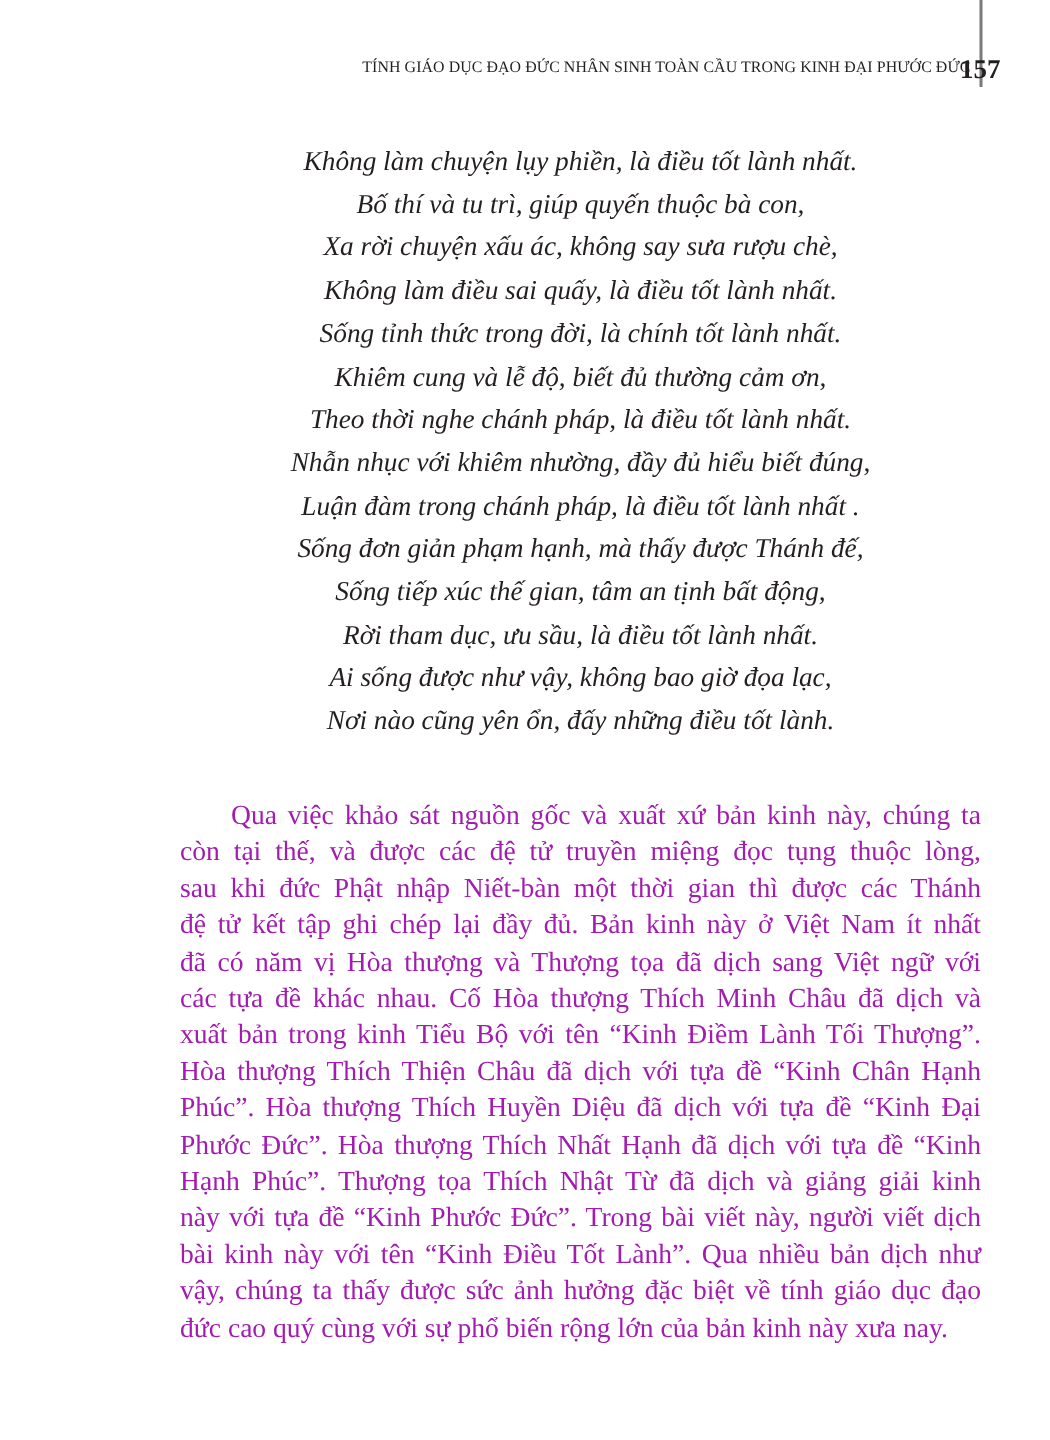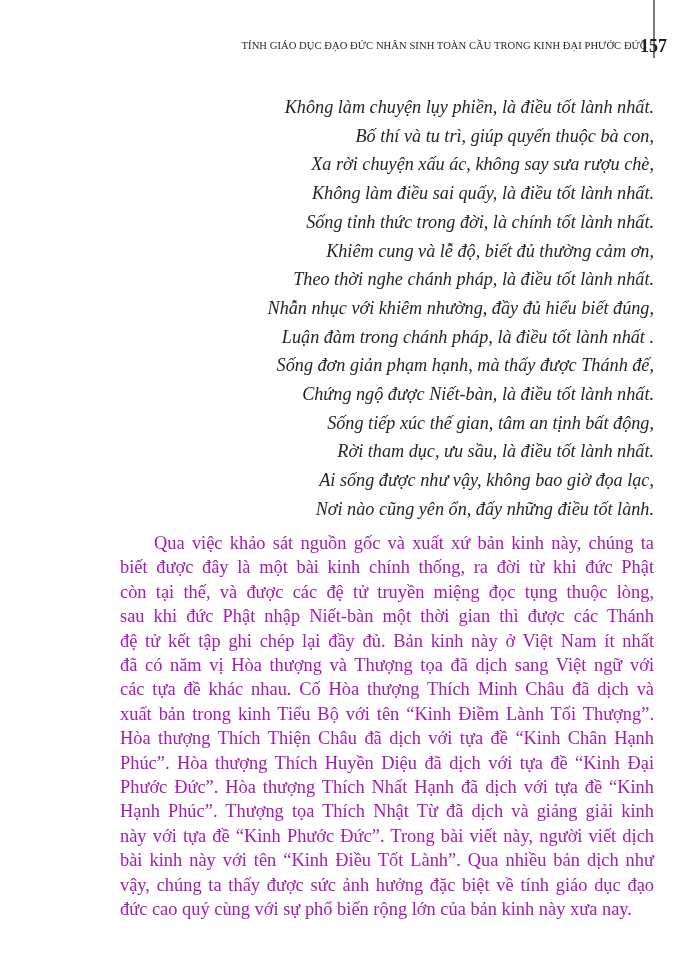--- a/index.html
+++ b/index.html
@@ -48,21 +48,21 @@
       top: 36px;
       font-size: 18px;
       font-weight: bold;
       color: #231f20;
     }
     .poem {
       position: absolute;
       left: 88px;
       top: 93px;
       width: 534px;
-      text-align: right;
+      text-align: center;
       font-style: italic;
       font-size: 18.2px;
       line-height: 28.7px;
       color: #231f20;
     }
     .poem-line {
       display: block;
       white-space: nowrap;
     }
     .prose {
@@ -101,30 +101,28 @@
     <span class="poem-line">Không làm chuyện lụy phiền, là điều tốt lành nhất.</span>
     <span class="poem-line">Bố thí và tu trì, giúp quyến thuộc bà con,</span>
     <span class="poem-line">Xa rời chuyện xấu ác, không say sưa rượu chè,</span>
     <span class="poem-line">Không làm điều sai quấy, là điều tốt lành nhất.</span>
     <span class="poem-line">Sống tỉnh thức trong đời, là chính tốt lành nhất.</span>
     <span class="poem-line">Khiêm cung và lễ độ, biết đủ thường cảm ơn,</span>
     <span class="poem-line">Theo thời nghe chánh pháp, là điều tốt lành nhất.</span>
     <span class="poem-line">Nhẫn nhục với khiêm nhường, đầy đủ hiểu biết đúng,</span>
     <span class="poem-line">Luận đàm trong chánh pháp, là điều tốt lành nhất .</span>
     <span class="poem-line">Sống đơn giản phạm hạnh, mà thấy được Thánh đế,</span>
-    <span class="poem-line">Chứng ngộ được Niết-bàn, là điều tốt lành nhất.</span>
     <span class="poem-line">Sống tiếp xúc thế gian, tâm an tịnh bất động,</span>
     <span class="poem-line">Rời tham dục, ưu sầu, là điều tốt lành nhất.</span>
     <span class="poem-line">Ai sống được như vậy, không bao giờ đọa lạc,</span>
     <span class="poem-line">Nơi nào cũng yên ổn, đấy những điều tốt lành.</span>
   </div>
 
   <div class="prose" id="prose">
       <span class="prose-line indent"><span>Qua việc khảo sát nguồn gốc và xuất xứ bản kinh này, chúng ta</span></span>
-      <span class="prose-line"><span>biết được đây là một bài kinh chính thống, ra đời từ khi đức Phật</span></span>
       <span class="prose-line"><span>còn tại thế, và được các đệ tử truyền miệng đọc tụng thuộc lòng,</span></span>
       <span class="prose-line"><span>sau khi đức Phật nhập Niết-bàn một thời gian thì được các Thánh</span></span>
       <span class="prose-line"><span>đệ tử kết tập ghi chép lại đầy đủ. Bản kinh này ở Việt Nam ít nhất</span></span>
       <span class="prose-line"><span>đã có năm vị Hòa thượng và Thượng tọa đã dịch sang Việt ngữ với</span></span>
       <span class="prose-line"><span>các tựa đề khác nhau. Cố Hòa thượng Thích Minh Châu đã dịch và</span></span>
       <span class="prose-line"><span>xuất bản trong kinh Tiểu Bộ với tên “</span><span class="it">Kinh Điềm</span><span> Lành </span><span class="it">Tối Thượng</span><span>”.</span></span>
       <span class="prose-line"><span>Hòa thượng Thích Thiện Châu đã dịch với tựa đề “</span><span class="it">Kinh Chân Hạnh</span></span>
       <span class="prose-line"><span class="it">Phúc</span><span>”. Hòa thượng Thích Huyền Diệu đã dịch với tựa đề “</span><span class="it">Kinh Đại</span></span>
       <span class="prose-line"><span class="it">Phước Đức</span><span>”. Hòa thượng Thích Nhất Hạnh đã dịch với tựa đề “</span><span class="it">Kinh</span></span>
       <span class="prose-line"><span class="it">Hạnh Phúc</span><span>”. Thượng tọa Thích Nhật Từ đã dịch và giảng giải kinh</span></span>

